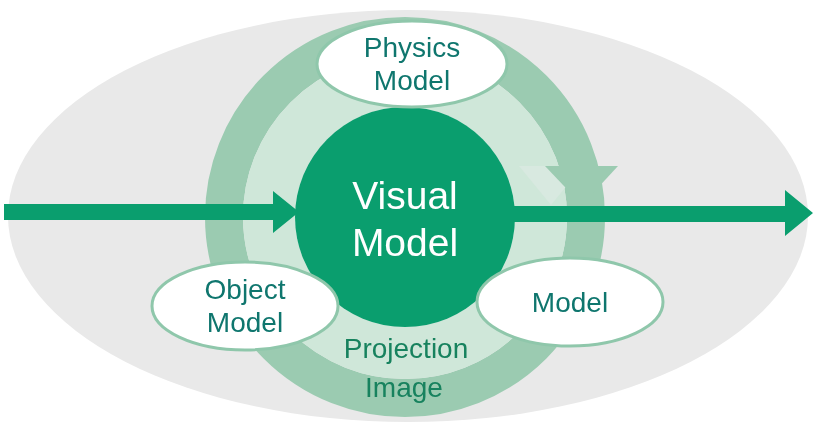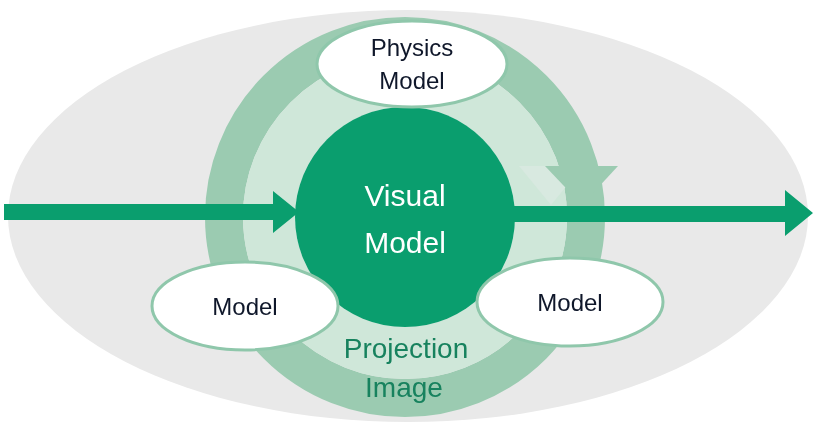--- a/index.html
+++ b/index.html
@@ -12,26 +12,26 @@
   .stage svg{position:absolute;left:0;top:0;}
   .label{
     position:absolute;
     transform:translate(-50%,-50%);
     text-align:center;
     white-space:nowrap;
     pointer-events:none;
   }
   .label span{display:block;}
   .node-label{
-    font-size:24px;
+    font-size:28px;
     line-height:33px;
-    color:#0f172a;
+    color:#0f766e;
   }
   .center-label{
-    font-size:30px;
+    font-size:39px;
     line-height:47px;
     color:#ffffff;
   }
   .ring-label{
     font-size:28px;
     line-height:30px;
     color:#17825e;
   }
   .lbl-physics{left:412px;top:64px;}
   .lbl-object{left:245px;top:306px;}
@@ -70,20 +70,21 @@
     <span>Physics</span>
     <span>Model</span>
   </div>
 
   <div class="label center-label lbl-visual">
     <span>Visual</span>
     <span>Model</span>
   </div>
 
   <div class="label node-label lbl-object">
+    <span>Object</span>
     <span>Model</span>
   </div>
 
   <div class="label node-label lbl-statistical">
     <span>Model</span>
   </div>
 
   <div class="label ring-label lbl-projection">
     <span>Projection</span>
   </div>

